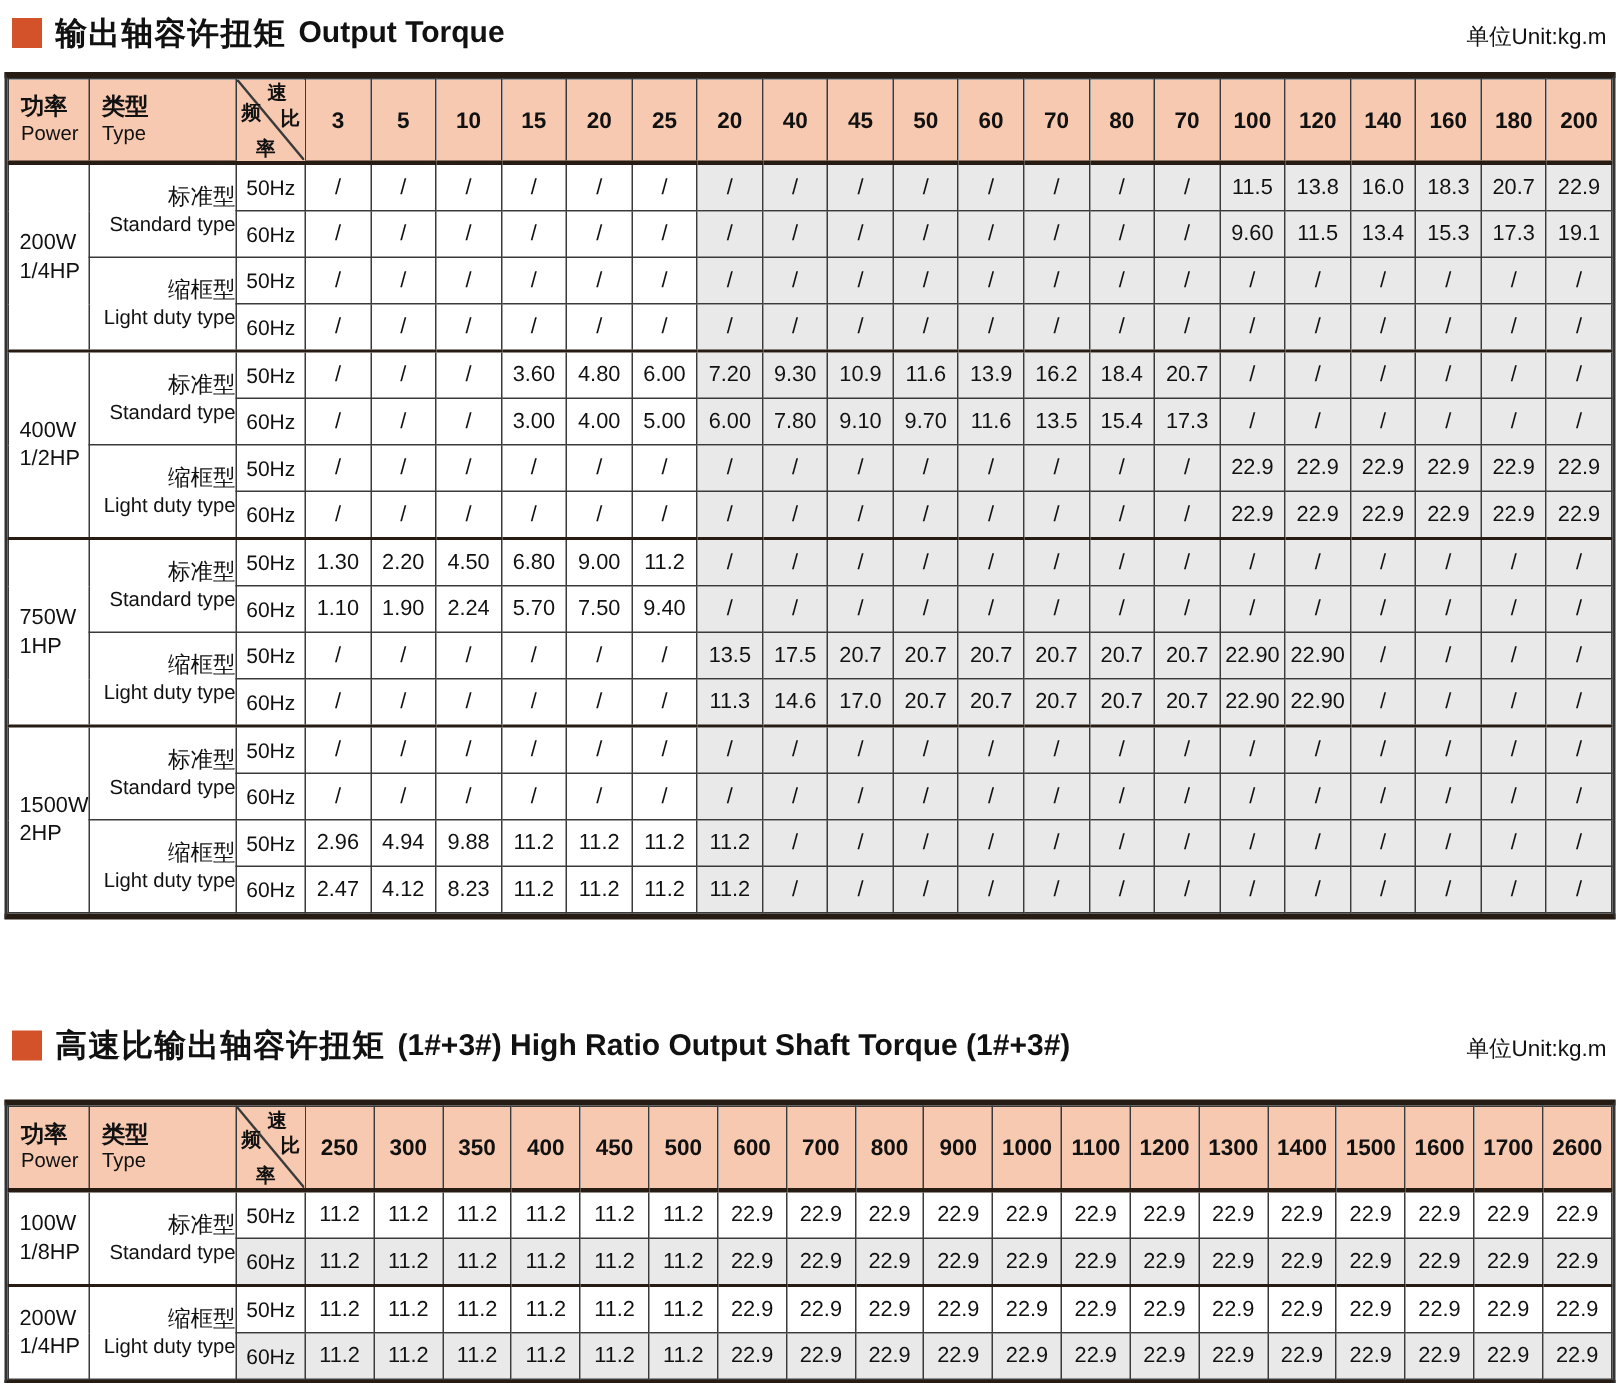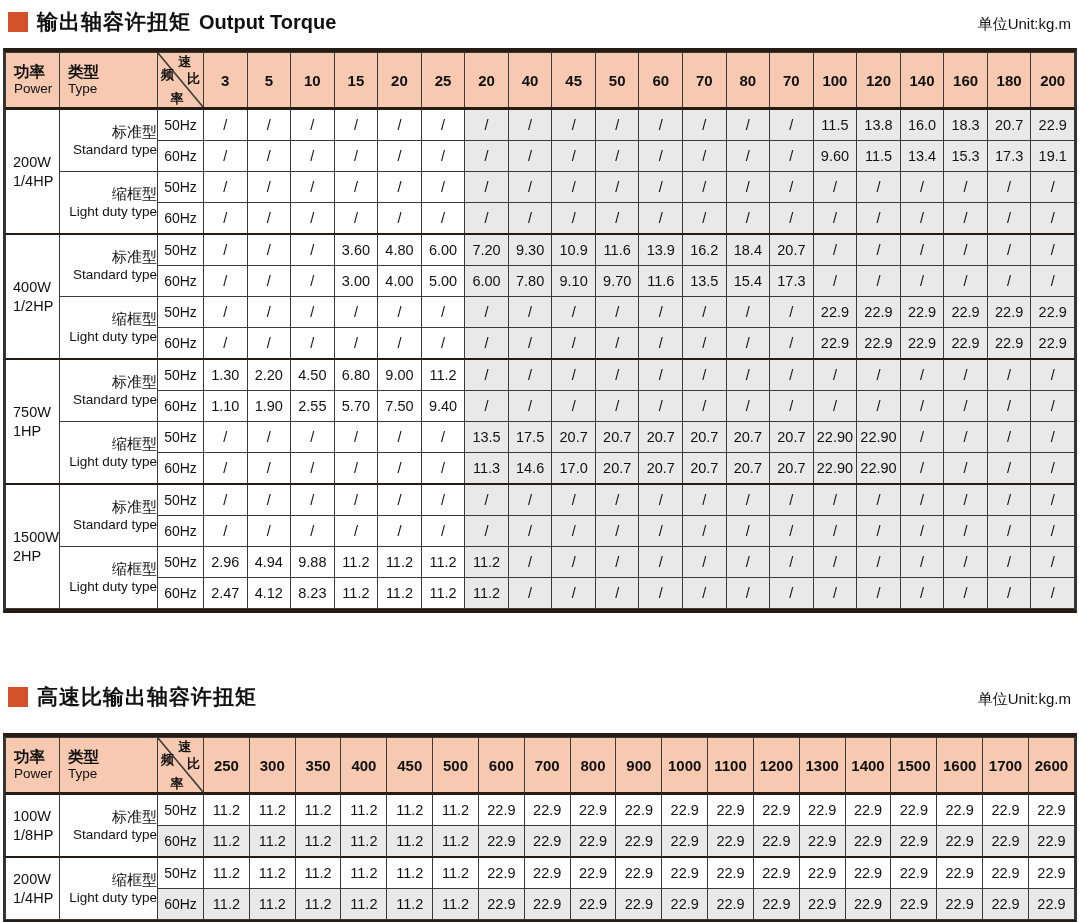--- a/index.html
+++ b/index.html
@@ -360,21 +360,21 @@
             <td class="gray">/</td>
             <td class="gray">/</td>
             <td class="gray">/</td>
             <td class="gray">/</td>
             <td class="gray">/</td>
           </tr>
           <tr>
             <td class="hz-cell">60Hz</td>
             <td>1.10</td>
             <td>1.90</td>
-            <td>2.55</td>
+            <td>2.24</td>
             <td>5.70</td>
             <td>7.50</td>
             <td>9.40</td>
             <td class="gray">/</td>
             <td class="gray">/</td>
             <td class="gray">/</td>
             <td class="gray">/</td>
             <td class="gray">/</td>
             <td class="gray">/</td>
             <td class="gray">/</td>
@@ -542,20 +542,21 @@
           </tr>
         </tbody>
       </table>
     </div>
 </div>
 
 <div>
   <div class="section-title" id="title2">
     <span class="sq"></span>
     <span class="t-zh">高速比输出轴容许扭矩</span>
+    <span class="t-en">(1#+3#) High Ratio Output Shaft Torque (1#+3#)</span>
   </div>
   <div class="unit-label" id="unit2">单位Unit:kg.m</div>
   <div class="tablewrap" id="twrap2">
       <table>
         <colgroup>
           <col style="width: 54px;">
           <col style="width: 98px;">
           <col style="width: 46px;">
           <col>
           <col>

